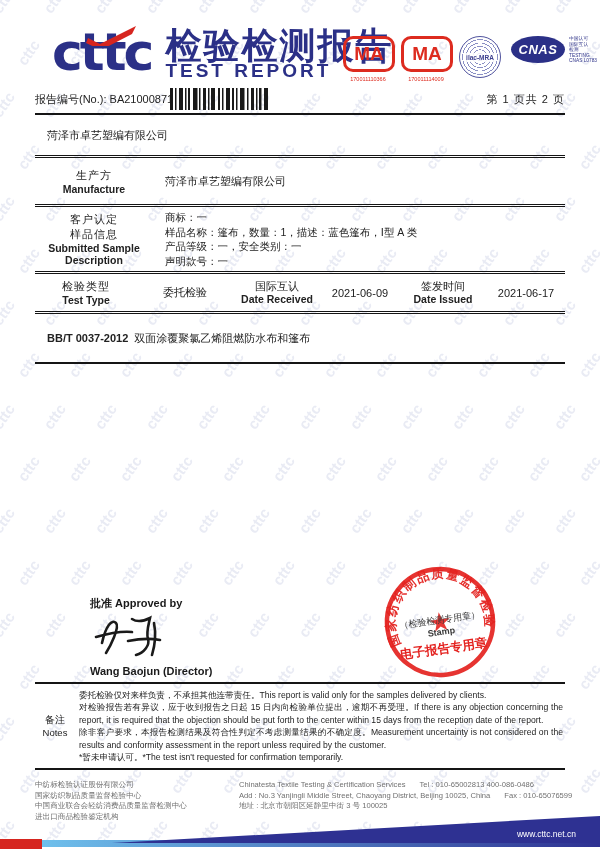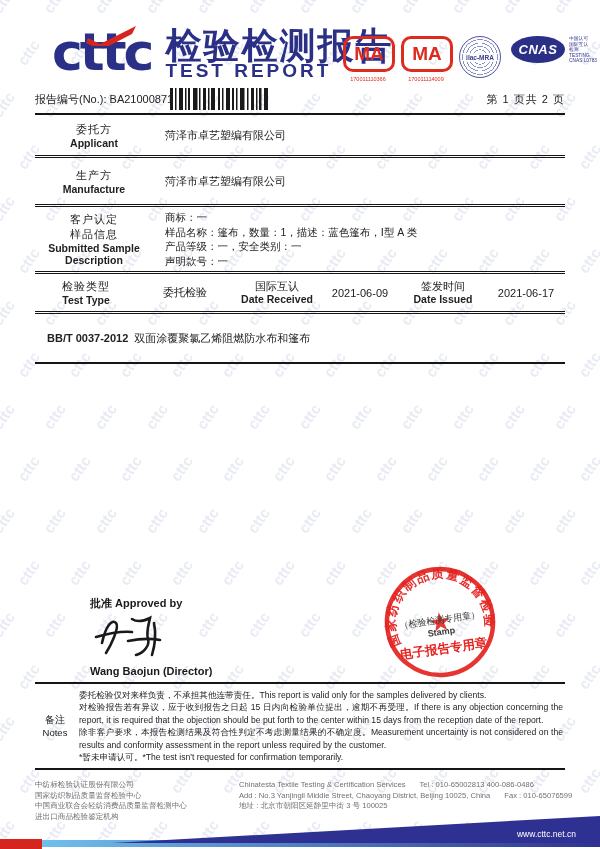--- a/index.html
+++ b/index.html
@@ -347,24 +347,20 @@
           <rect x="86" y="0" width="1.5" height="22"></rect>
             <rect x="89" y="0" width="2.5" height="22"></rect>
           <rect x="94" y="0" width="4" height="22"></rect>
         </g>
       </svg>
       <span class="page-info">第 1 页共 2 页</span>
     </div>
 
     <div class="tbl">
       <div class="trow r1">
-        <div class="tlabel">
-          <span class="cn">委托方</span>
-          <span class="en">Applicant</span>
-        </div>
         <div class="tval">
             <span>菏泽市卓艺塑编有限公司</span>
           </div>
       </div>
 
       <div class="trow r2">
         <div class="tlabel">
           <span class="cn">生产方</span>
           <span class="en">Manufacture</span>
         </div>

